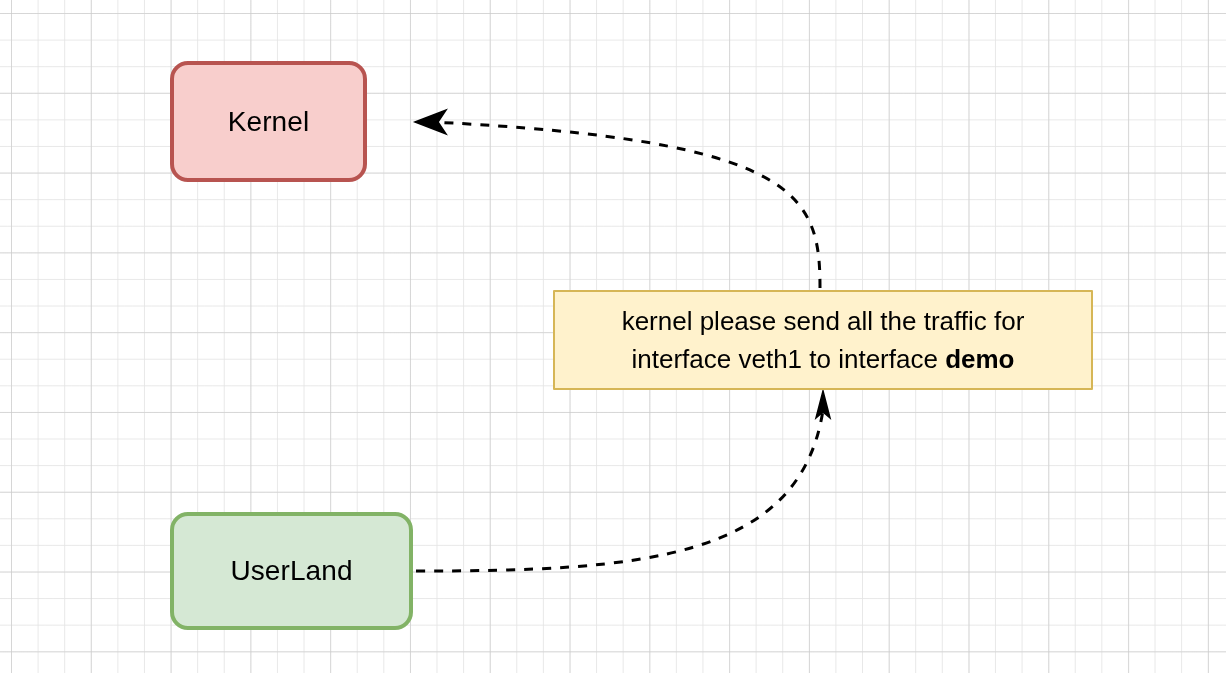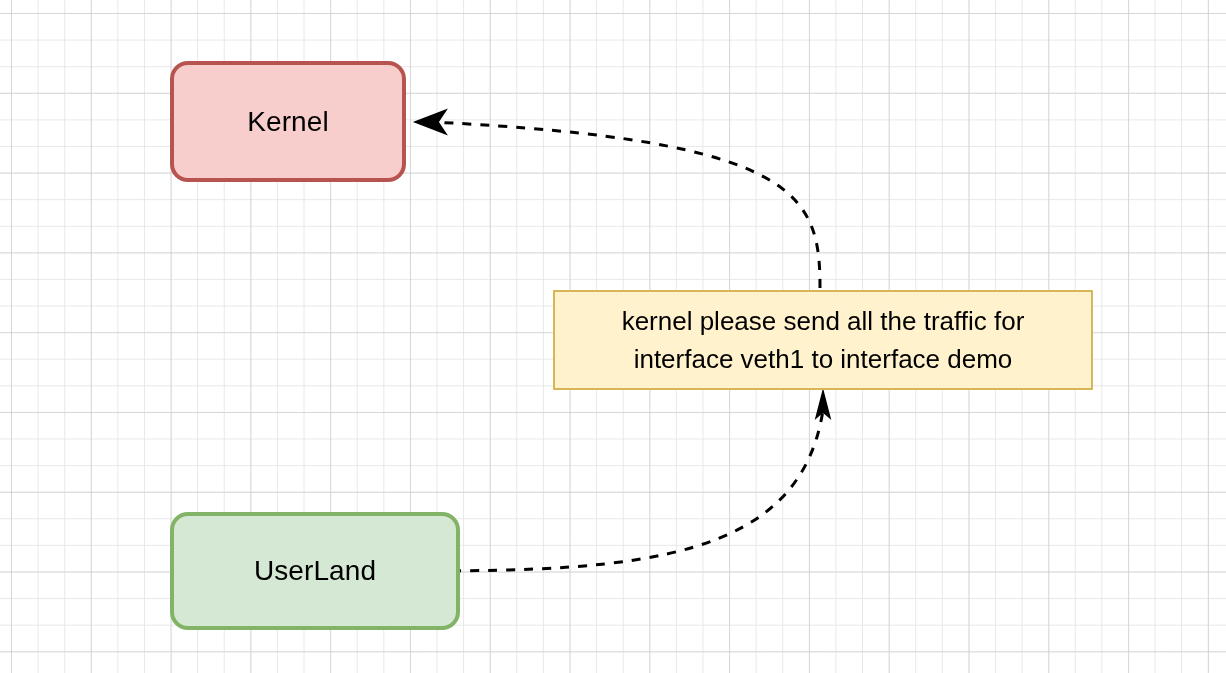--- a/index.html
+++ b/index.html
@@ -47,30 +47,30 @@
   }
   .node-label {
     font-size: 28px;
     line-height: 1.2;
     color: #000000;
     letter-spacing: 0.1px;
   }
   #node-kernel {
     left: 170px;
     top: 61px;
-    width: 236px;
+    width: 197px;
     height: 121px;
     background: #f8cecc;
     border: 4px solid #b85450;
     border-radius: 18px;
   }
   #node-userland {
     left: 170px;
     top: 512px;
-    width: 290px;
+    width: 243px;
     height: 118px;
     background: #d5e8d4;
     border: 4px solid #82b366;
     border-radius: 18px;
   }
   #node-note {
     left: 553px;
     top: 290px;
     width: 540px;
     height: 100px;
@@ -80,21 +80,21 @@
     flex-direction: column;
     padding: 0 8px;
   }
   .note-text {
     font-size: 26px;
     line-height: 38px;
     color: #000000;
     white-space: nowrap;
   }
   .note-text b {
-    font-weight: normal;
+    font-weight: bold;
   }
 </style>
 </head>
 <body>
 
 <div id="canvas">
 
   <svg id="edges" width="1226" height="673" viewBox="0 0 1226 673" xmlns="http://www.w3.org/2000/svg">
 
     <g>

